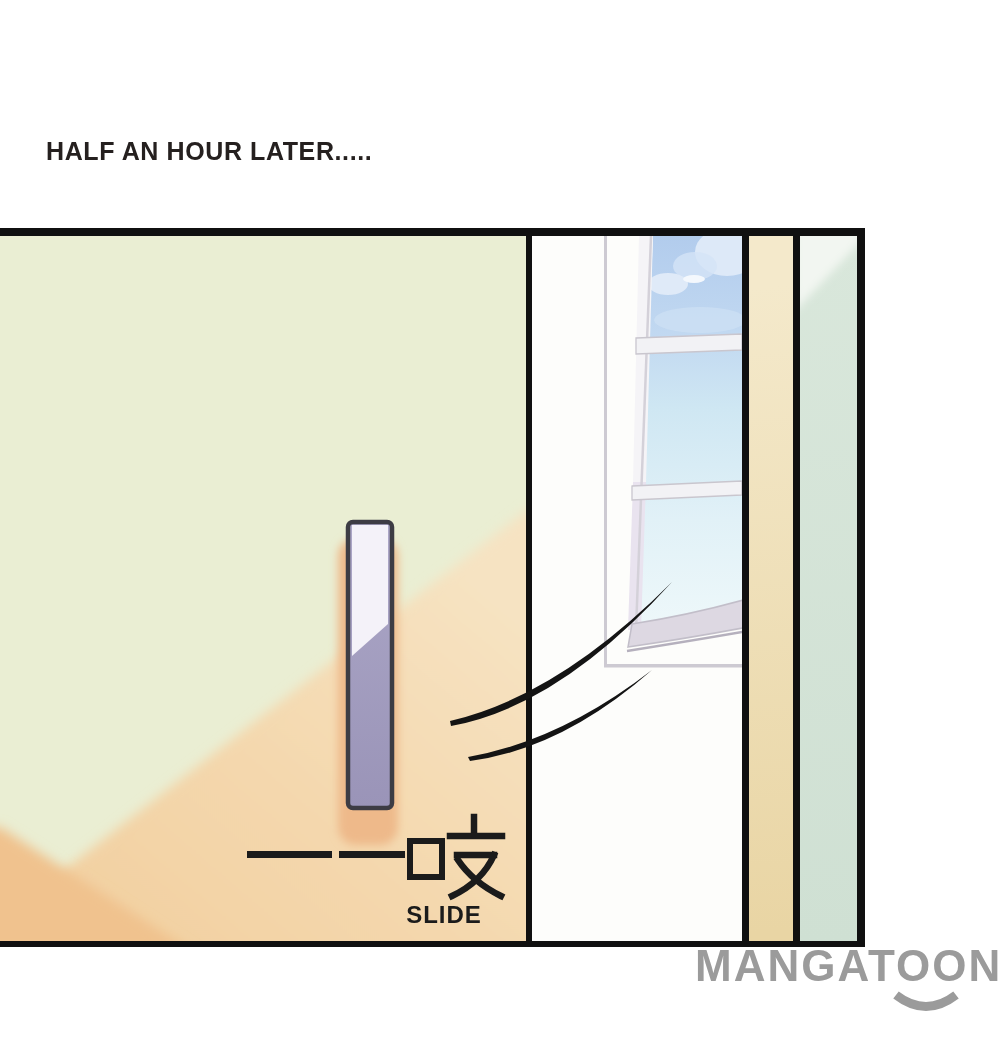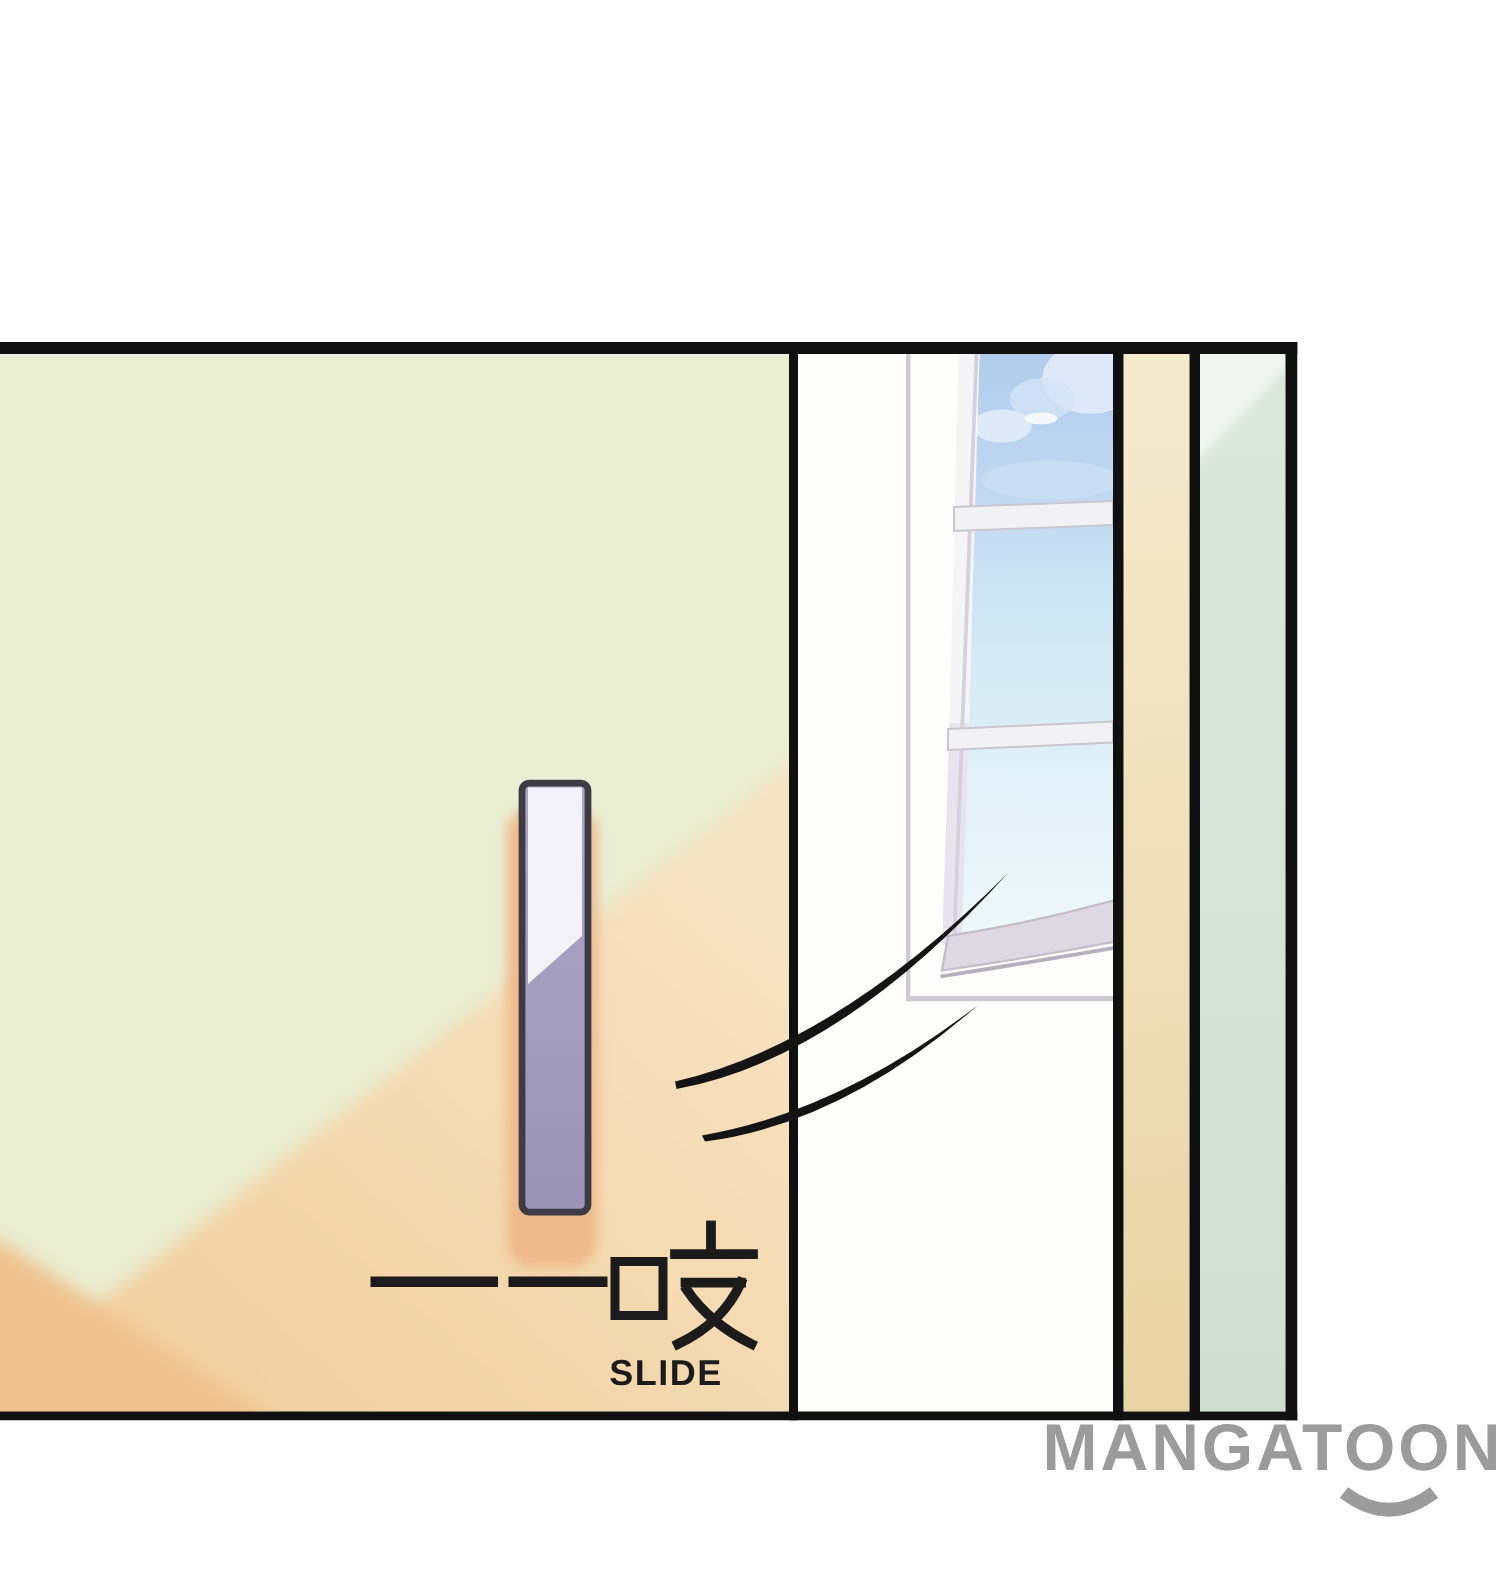--- a/index.html
+++ b/index.html
@@ -49,20 +49,21 @@
     left:889px;top:990px;
     width:74px;height:30px;
     overflow:visible;
   }
 </style>
 </head>
 <body>
 
 <div class="page">
 
+  <div class="caption">HALF AN HOUR LATER.....</div>
 
   <svg class="panel-svg" viewBox="0 0 865 719" aria-hidden="true">
     <defs>
       <linearGradient id="skyGrad" gradientUnits="userSpaceOnUse" x1="0" y1="8" x2="0" y2="402">
         <stop offset="0" stop-color="#b2cced"></stop>
         <stop offset="0.26" stop-color="#c2d9f1"></stop>
         <stop offset="0.44" stop-color="#cfe7f3"></stop>
         <stop offset="0.72" stop-color="#e1f1f7"></stop>
         <stop offset="1" stop-color="#eef8fa"></stop>
       </linearGradient>

